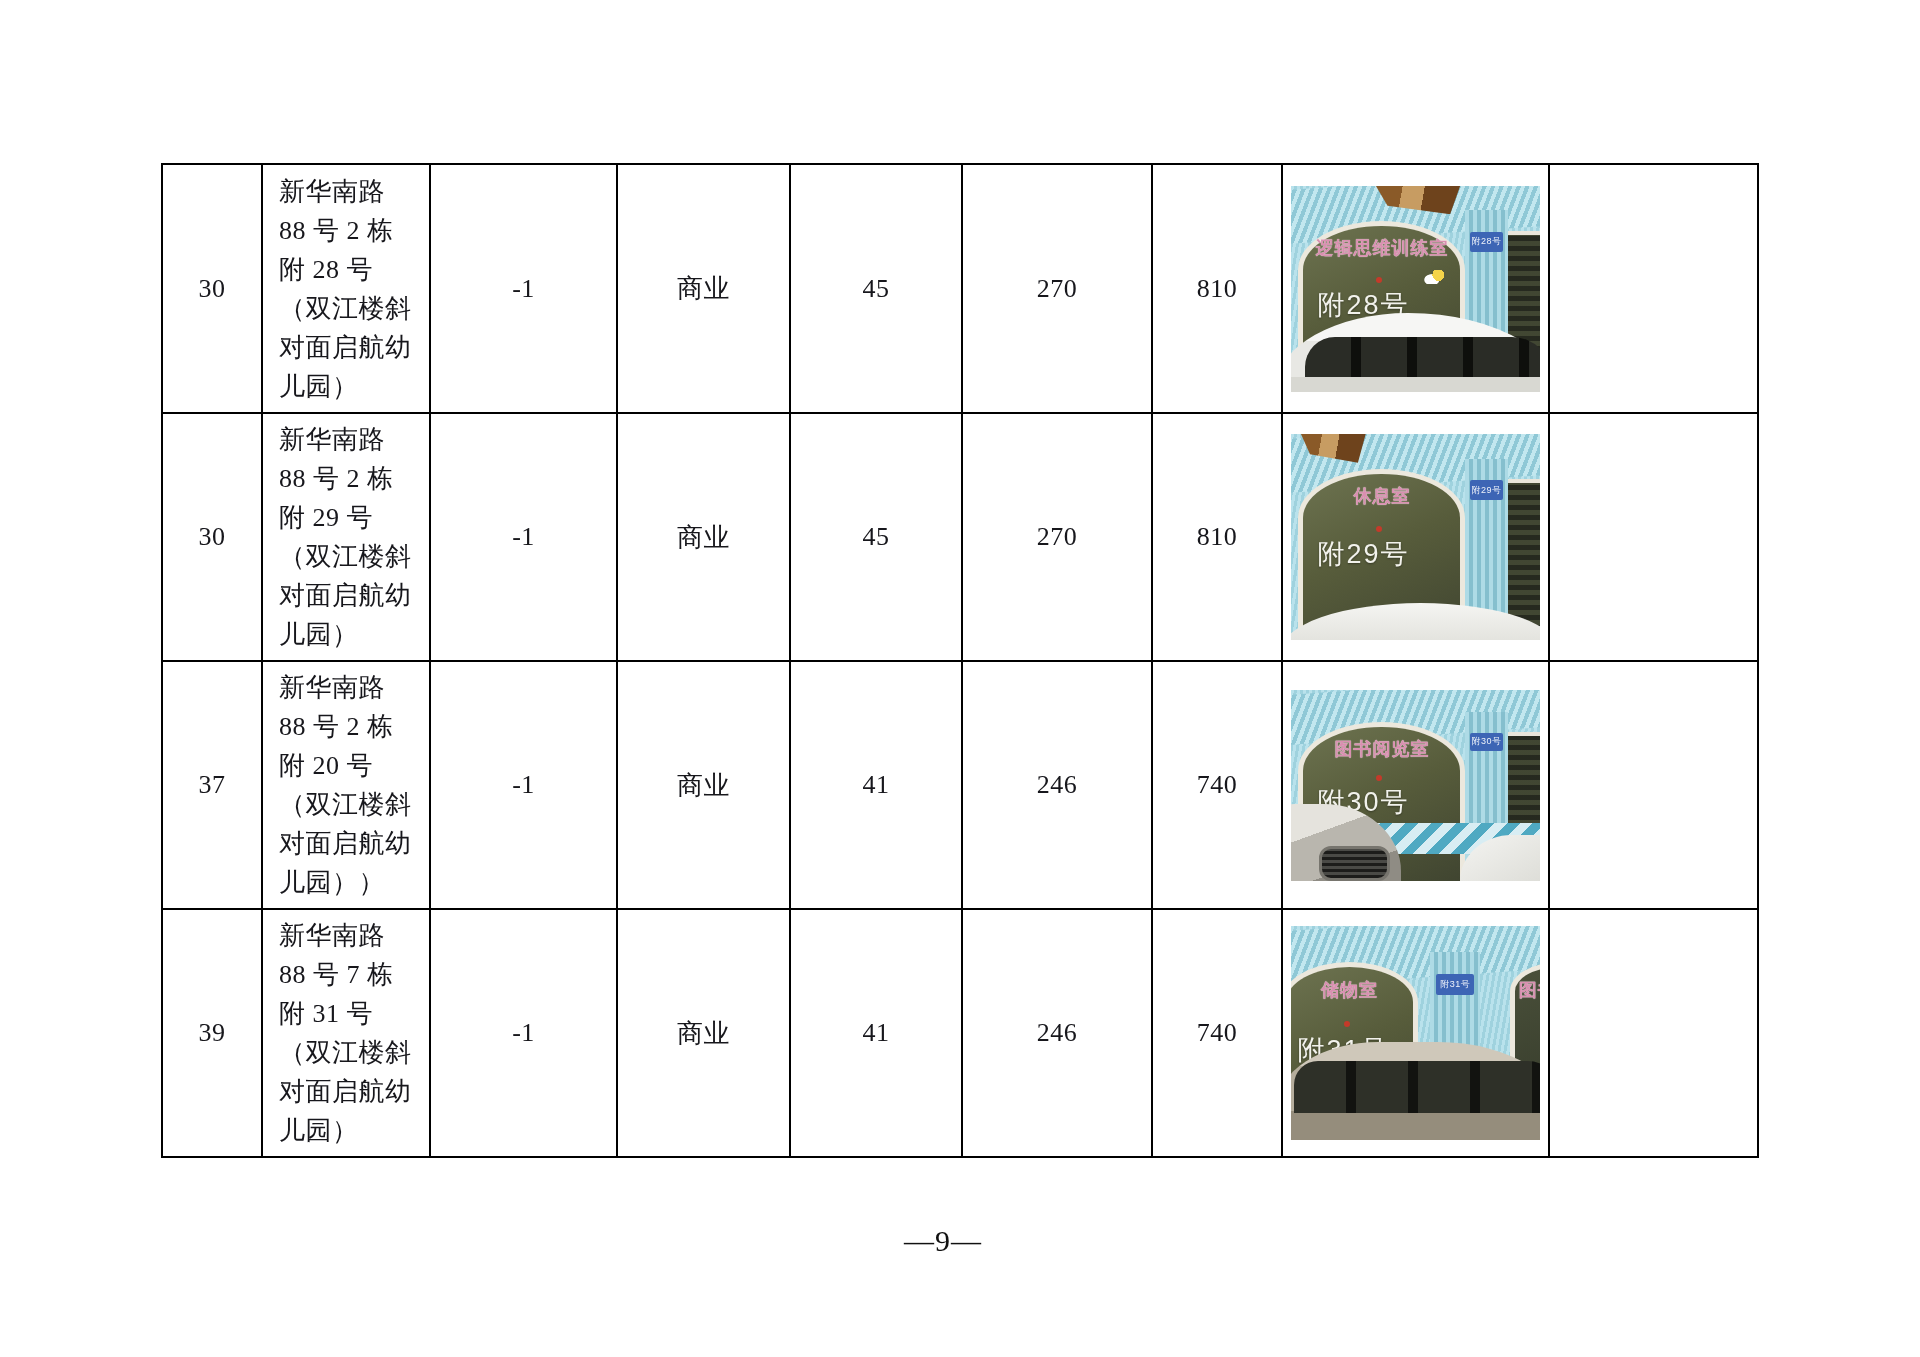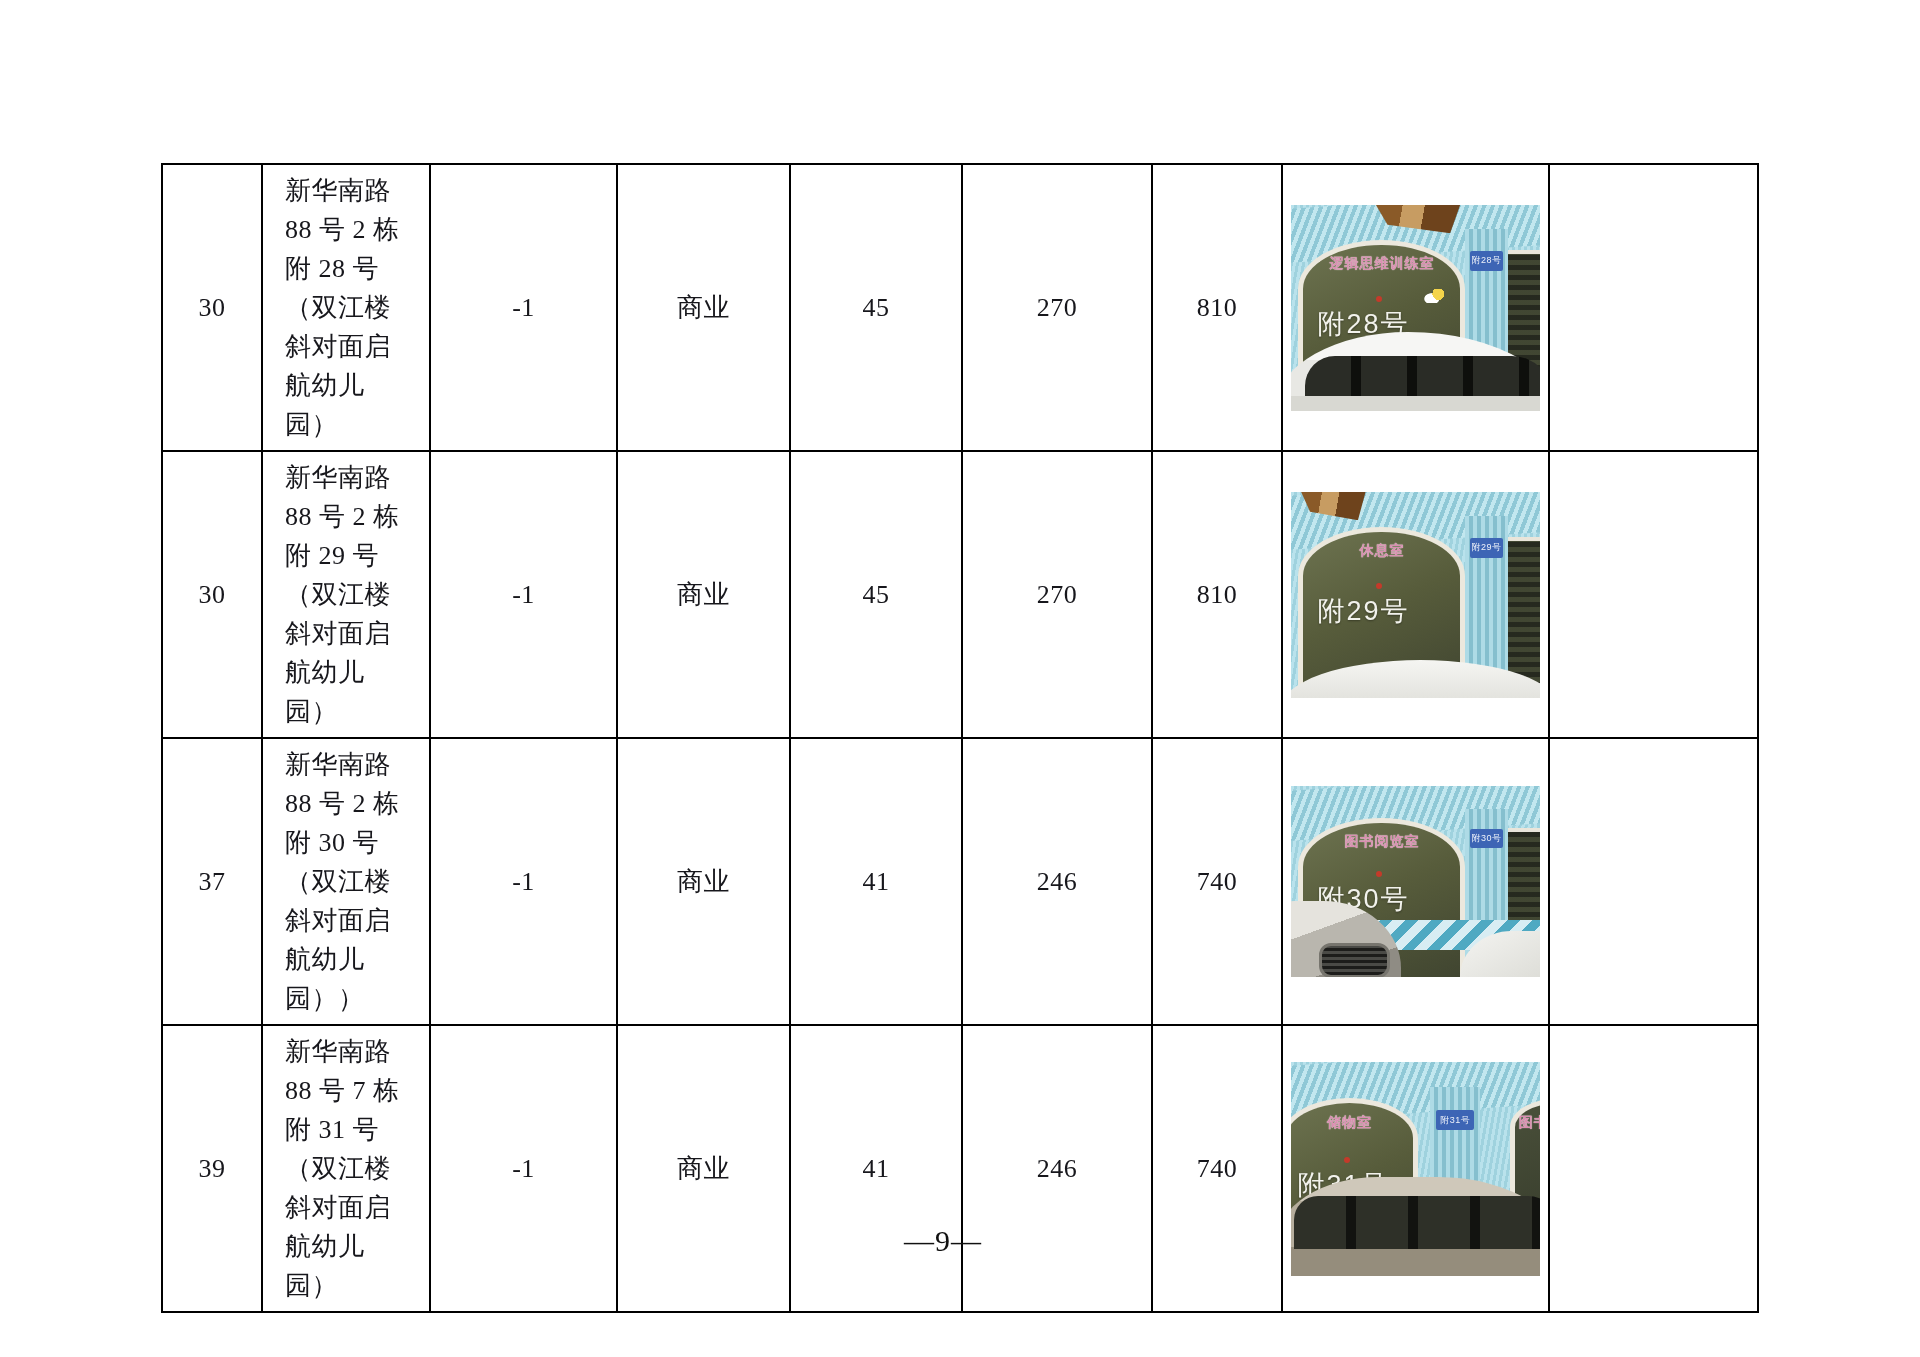--- a/index.html
+++ b/index.html
@@ -11,21 +11,21 @@
     position:absolute; left:161px; top:163px;
     width:1596px; border-collapse:collapse; table-layout:fixed;
   }
   .doc-table td {
     border:2px solid #000;
     vertical-align:middle; text-align:center;
     font-size:26px; letter-spacing:0.5px;
     background:#fff; overflow:hidden;
   }
   td.addr {
-    text-align:left; padding:6px 22px; line-height:39px; letter-spacing:0.5px;
+    text-align:left; padding:6px 16px; line-height:39px; letter-spacing:0.5px;
   }
   td.photo-td { padding:0; }
 
   
   .photo {
     position:relative; width:249px; height:206px; margin:0 auto;
     overflow:hidden;
     background:repeating-linear-gradient(100deg,#b9e2ec 0 3px,#9fd2de 3px 6px);
   }
   
@@ -62,21 +62,21 @@
   
   .arch {
     position:absolute; left:3%; top:17%; width:67%; height:86%;
     border:5px solid #ece8dd; border-bottom:none;
     border-radius:120px 120px 0 0 / 70px 70px 0 0;
     background:linear-gradient(155deg,#6d7350 0%,#575c3b 45%,#3f4430 100%);
   }
   .arch-sign {
     position:absolute; top:6%; left:0; width:100%;
     text-align:center; color:#d98fb0; font-weight:bold;
-    font-size:14px; letter-spacing:1px;
+    font-size:18px; letter-spacing:1px;
     font-family:Liberation Serif, serif;
     text-shadow:0 0 1px #fff;
   }
   .glass-label {
     position:absolute; top:36%; left:9%;
     color:#f2f2ec; font-size:27px; letter-spacing:2px;
     font-family:"Liberation Sans","DejaVu Sans",sans-serif;
     text-shadow:0 1px 2px rgba(0,0,0,.35);
   }
   .sun-sticker {
@@ -228,21 +228,21 @@
           <div class="red-dot"></div>
         </div>
         <div class="car roof-white"></div>
       </div>
     </td>
     <td></td>
   </tr>
 
   <tr style="height:225px">
     <td>37</td>
-    <td class="addr">新华南路 88 号 2 栋附 30 号（双江楼斜对面启航幼儿园））</td>
+    <td class="addr">新华南路 88 号 2 栋附 20 号（双江楼斜对面启航幼儿园））</td>
     <td>-1</td>
     <td>商业</td>
     <td>41</td>
     <td>246</td>
     <td>740</td>
     <td class="photo-td">
       <div class="photo" style="height:191px">
         <div class="roof"></div>
         <div class="pillar">
           <div class="placard">

